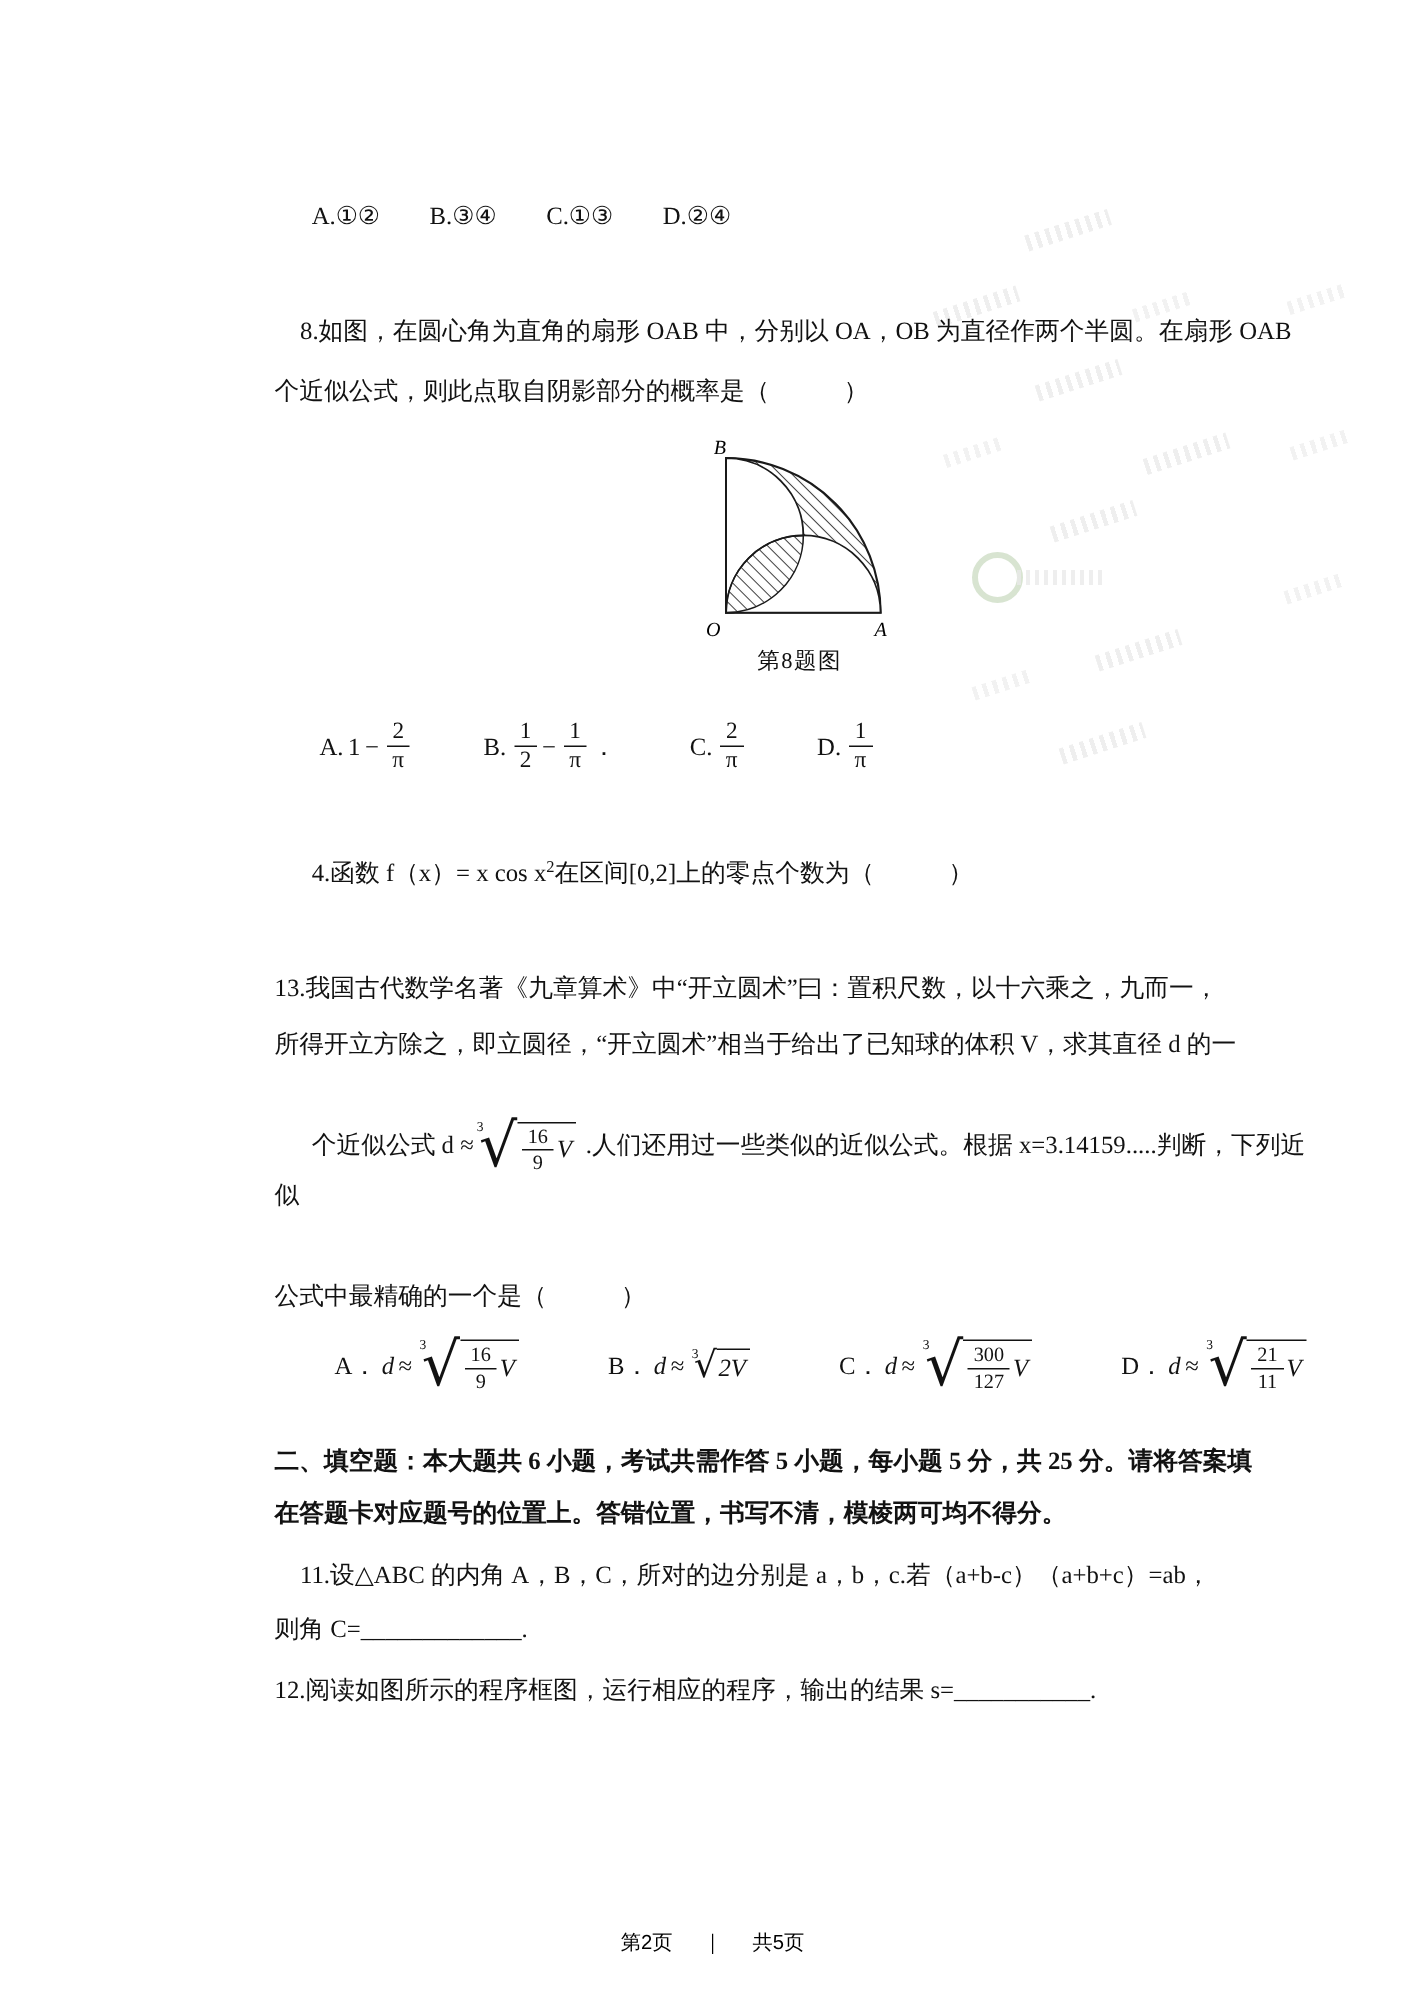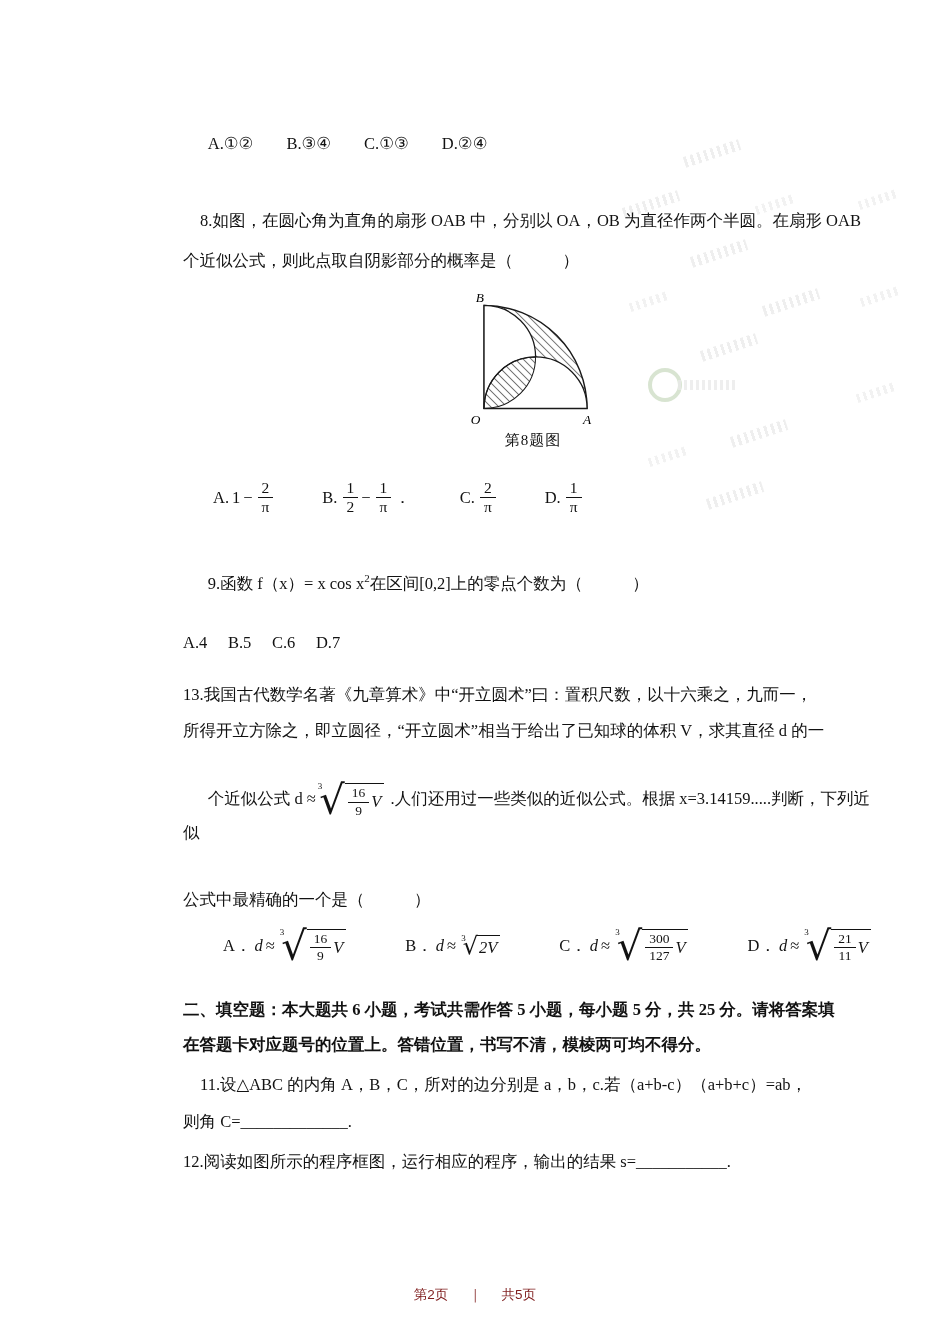--- a/index.html
+++ b/index.html
@@ -45,21 +45,21 @@
   figure.q8-fig{margin:16px auto 0 auto;width:170px;text-align:center;}
   figure.q8-fig svg{display:block;margin:0 auto;}
   figcaption{font-size:15px;margin-top:3px;letter-spacing:1px;}
 
   
   .q9-opts{margin-top:6px;}
 
   
   .footer{
     position:absolute;left:0;bottom:40px;width:100%;
-    text-align:center;font-size:13.5px;color:#7f1d1d;
+    text-align:center;font-size:13.5px;color:#000000;
     font-family:"Liberation Sans","DejaVu Sans",sans-serif;
   }
   .footer span{margin:0 10px;}
 
   
   .wm{
     position:absolute;width:58px;height:11px;opacity:.5;
     background:repeating-linear-gradient(90deg,#dedede 0 3px,transparent 3px 7px);
     transform:rotate(-18deg);
   }
@@ -158,23 +158,22 @@
       <span class="opt">
         <span>D.</span>
         <span class="frac">
             <span class="num">1</span>
             <span class="den">π</span>
           </span>
       </span>
     </div>
 
     <p class="line indent" style="margin-top:30px;margin-bottom:10px;">
-      <span>9.函数 f（x）= x cos x</span><sup class="s2">2</sup><span>在区间[0,2]上的零点个数为（　　　）</span>
+      <span>4.函数 f（x）= x cos x</span><sup class="s2">2</sup><span>在区间[0,2]上的零点个数为（　　　）</span>
     </p>
-    <p class="line q9-opts">A.4　 B.5　 C.6　 D.7</p>
 
     <p class="line" style="margin-top:24px;line-height:1.85;margin-bottom:6px;">13.我国古代数学名著《九章算术》中“开立圆术”曰：置积尺数，以十六乘之，九而一，</p>
     <p class="line" style="line-height:1.85;margin-bottom:6px;">所得开立方除之，即立圆径，“开立圆术”相当于给出了已知球的体积 V，求其直径 d 的一</p>
     <p class="line" style="line-height:1.85;margin-bottom:6px;">
       <span>个近似公式 d ≈</span><span class="root tall">
           <span class="idx">3</span>
           <span class="sign">√</span>
           <span class="body">
             <span class="frac small">
               <span class="num">16</span>

